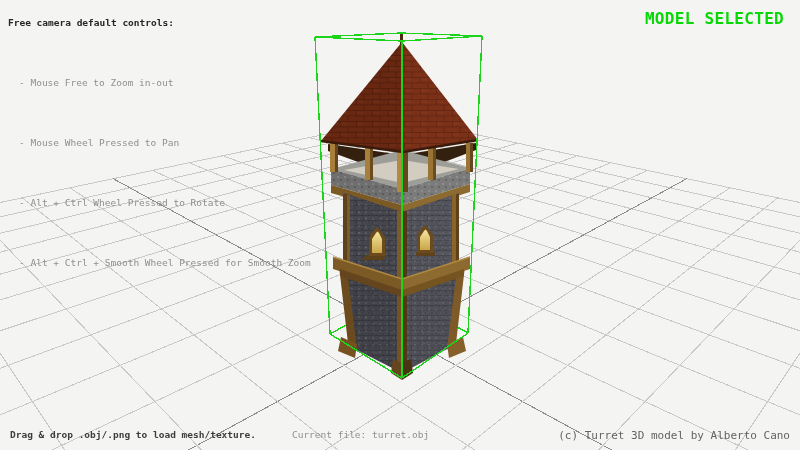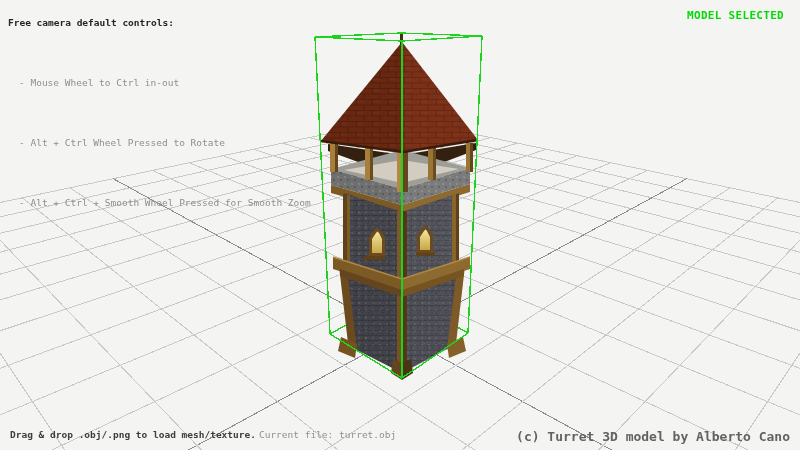--- a/index.html
+++ b/index.html
@@ -6,25 +6,25 @@
   .stage{
     position:relative;width:800px;height:450px;overflow:hidden;
     background:var(--bg,#f4f4f2);
     font-family:"DejaVu Sans Mono", monospace;
     -webkit-font-smoothing:none;
   }
   .stage svg{position:absolute;left:0;top:0;}
   .overlay{position:absolute;white-space:pre;}
   .help-title{left:8px;top:17px;font-size:9.5px;font-weight:700;color:#262626;letter-spacing:0;}
   .help-list{left:19px;top:33px;font-size:9.5px;color:#8f8f8f;line-height:20px;}
-  .status{right:16px;top:9px;font-size:11px;font-weight:700;color:var(--sel,#12d612);letter-spacing:.3px;}
-  .footer-left{left:10px;top:429px;font-size:9.5px;display:flex;gap:3px;}
+  .status{right:16px;top:9px;font-size:16px;font-weight:700;color:var(--sel,#12d612);letter-spacing:.3px;}
+  .footer-left{left:10px;top:429px;font-size:9.5px;display:flex;gap:24px;}
   .footer-left .hint{color:#3d3d3d;font-weight:700;}
-  .footer-left .file{color:#8f8f8f;}
-  .credit{right:10px;top:429px;font-size:13px;color:#636363;font-weight:bold;}
+  .footer-left .file{color:#8f8f8f;margin-left:12px;}
+  .credit{right:10px;top:429px;font-size:11px;color:#636363;}
 </style>
 </head>
 <body>
 
 <div class="stage">
 
   <svg width="800" height="450" viewBox="0 0 800 450">
     <defs>
       <pattern id="brick" width="16" height="10" patternUnits="userSpaceOnUse">
         <path d="M0,0.5 H16 M0,5.5 H16 M4.5,0.5 V5.5 M11.5,5.5 V10" stroke="rgba(0,0,0,0.30)" stroke-width="1" fill="none"></path>
@@ -196,21 +196,22 @@
       <line x1="315" y1="37" x2="330" y2="334"></line>
       <line x1="482" y1="36" x2="468" y2="333"></line>
       <line x1="402" y1="41" x2="402" y2="378"></line>
       <line x1="330" y1="334" x2="402" y2="378"></line>
       <line x1="402" y1="378" x2="468" y2="333"></line>
     </g>
   </svg>
 
   <div class="overlay help-title">Free camera default controls:</div>
   <div class="overlay help-list">
-    <div>- Mouse Wheel to Ctrl in-out</div>
+    <div>- Mouse Free to Zoom in-out</div>
+    <div>- Mouse Wheel Pressed to Pan</div>
     <div>- Alt + Ctrl Wheel Pressed to Rotate</div>
     <div>- Alt + Ctrl + Smooth Wheel Pressed for Smooth Zoom</div>
   </div>
   <div class="overlay status" style="color: rgb(6, 216, 6);">MODEL SELECTED</div>
   <div class="overlay footer-left">
     <span class="hint">Drag &amp; drop .obj/.png to load mesh/texture.</span>
     <span class="file">Current file: turret.obj</span>
   </div>
   <div class="overlay credit">(c) Turret 3D model by Alberto Cano</div>
 </div>

